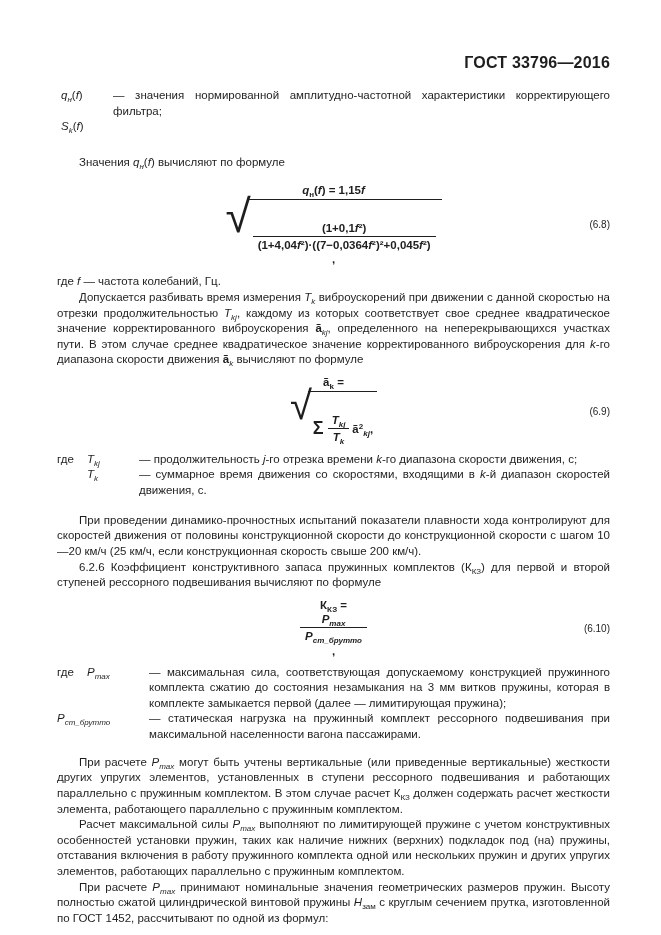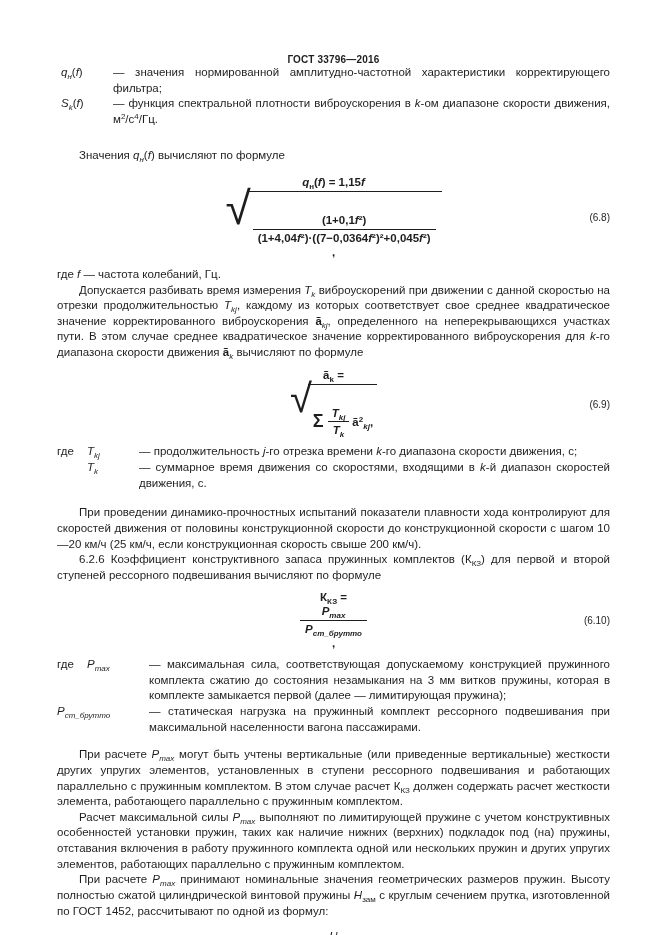--- a/index.html
+++ b/index.html
@@ -3,31 +3,31 @@
 <meta charset="utf-8">
 <style>
   html,body { margin:0; padding:0; background:#ffffff; }
   body {
     width:661px; height:935px; overflow:hidden;
     font-family:"Liberation Sans", sans-serif;
     font-size:11.5px; color:#1e1e1e;
     -webkit-font-smoothing:antialiased;
   }
   .page { box-sizing:border-box; width:661px; height:935px; padding:54px 51px 0 57px; background:#fff; }
-  .hdr { text-align:center; font-weight:700; font-size:10px; letter-spacing:.2px; }
+  .hdr { text-align:right; font-weight:700; font-size:16px; letter-spacing:.2px; }
   p { margin:0; text-align:justify; line-height:1.36; }
   .ind { text-indent:22px; }
   .it { font-style:italic; }
   .bd { font-weight:700; }
   sub { font-size:8px; line-height:0; vertical-align:-2.5px; }
   sup { font-size:8px; line-height:0; vertical-align:4.5px; }
   sub.it { font-style:italic; }
 
   
-  .dl1 { display:grid; grid-template-columns:56px 1fr; line-height:1.36; }
+  .dl1 { display:grid; grid-template-columns:56px 1fr; margin-top:16px; line-height:1.36; }
   .dl1 .term { padding-left:4px; white-space:nowrap; }
   .dl1 .txt { text-align:justify; }
 
   
   .wl { display:grid; line-height:1.36; }
   .wl .txt { text-align:justify; }
   .wl-tk { grid-template-columns:30px 52px 1fr; }
   .wl-p  { grid-template-columns:30px 62px 1fr; }
   .span2 { grid-column:1/3; }
   .lead { }
@@ -63,21 +63,20 @@
 <body>
 
 <div class="page">
 
   <div class="hdr">ГОСТ 33796—2016</div>
 
   <div class="dl1">
     <div class="term"><span class="it">q</span><sub class="it">н</sub><span>(</span><span class="it">f</span><span>)</span></div>
     <div class="txt"><span>— значения нормированной амплитудно-частотной характеристики корректирующего фильтра;</span></div>
     <div class="term"><span class="it">S</span><sub class="it">k</sub><span>(</span><span class="it">f</span><span>)</span></div>
-    <div class="txt"><span>— функция спектральной плотности виброускорения в </span><span class="it">k</span><span>-ом диапазоне скорости движения, м</span><sup>2</sup><span>/с</span><sup>4</sup><span>/Гц.</span></div>
   </div>
 
   <p class="ind mt-pvalues"><span>Значения </span><span class="it">q</span><sub class="it">н</sub><span>(</span><span class="it">f</span><span>) вычисляют по формуле</span></p>
 
   <div class="eqrow eq68">
     <span class="eq eq-b">
       <span><span class="it">q</span><sub>н</sub><span>(</span><span class="it">f</span><span>) = 1,15</span><span class="it">f</span></span>
       <span class="sqrt">
         <span class="rad rad-1">√</span>
         <span class="ovl">

